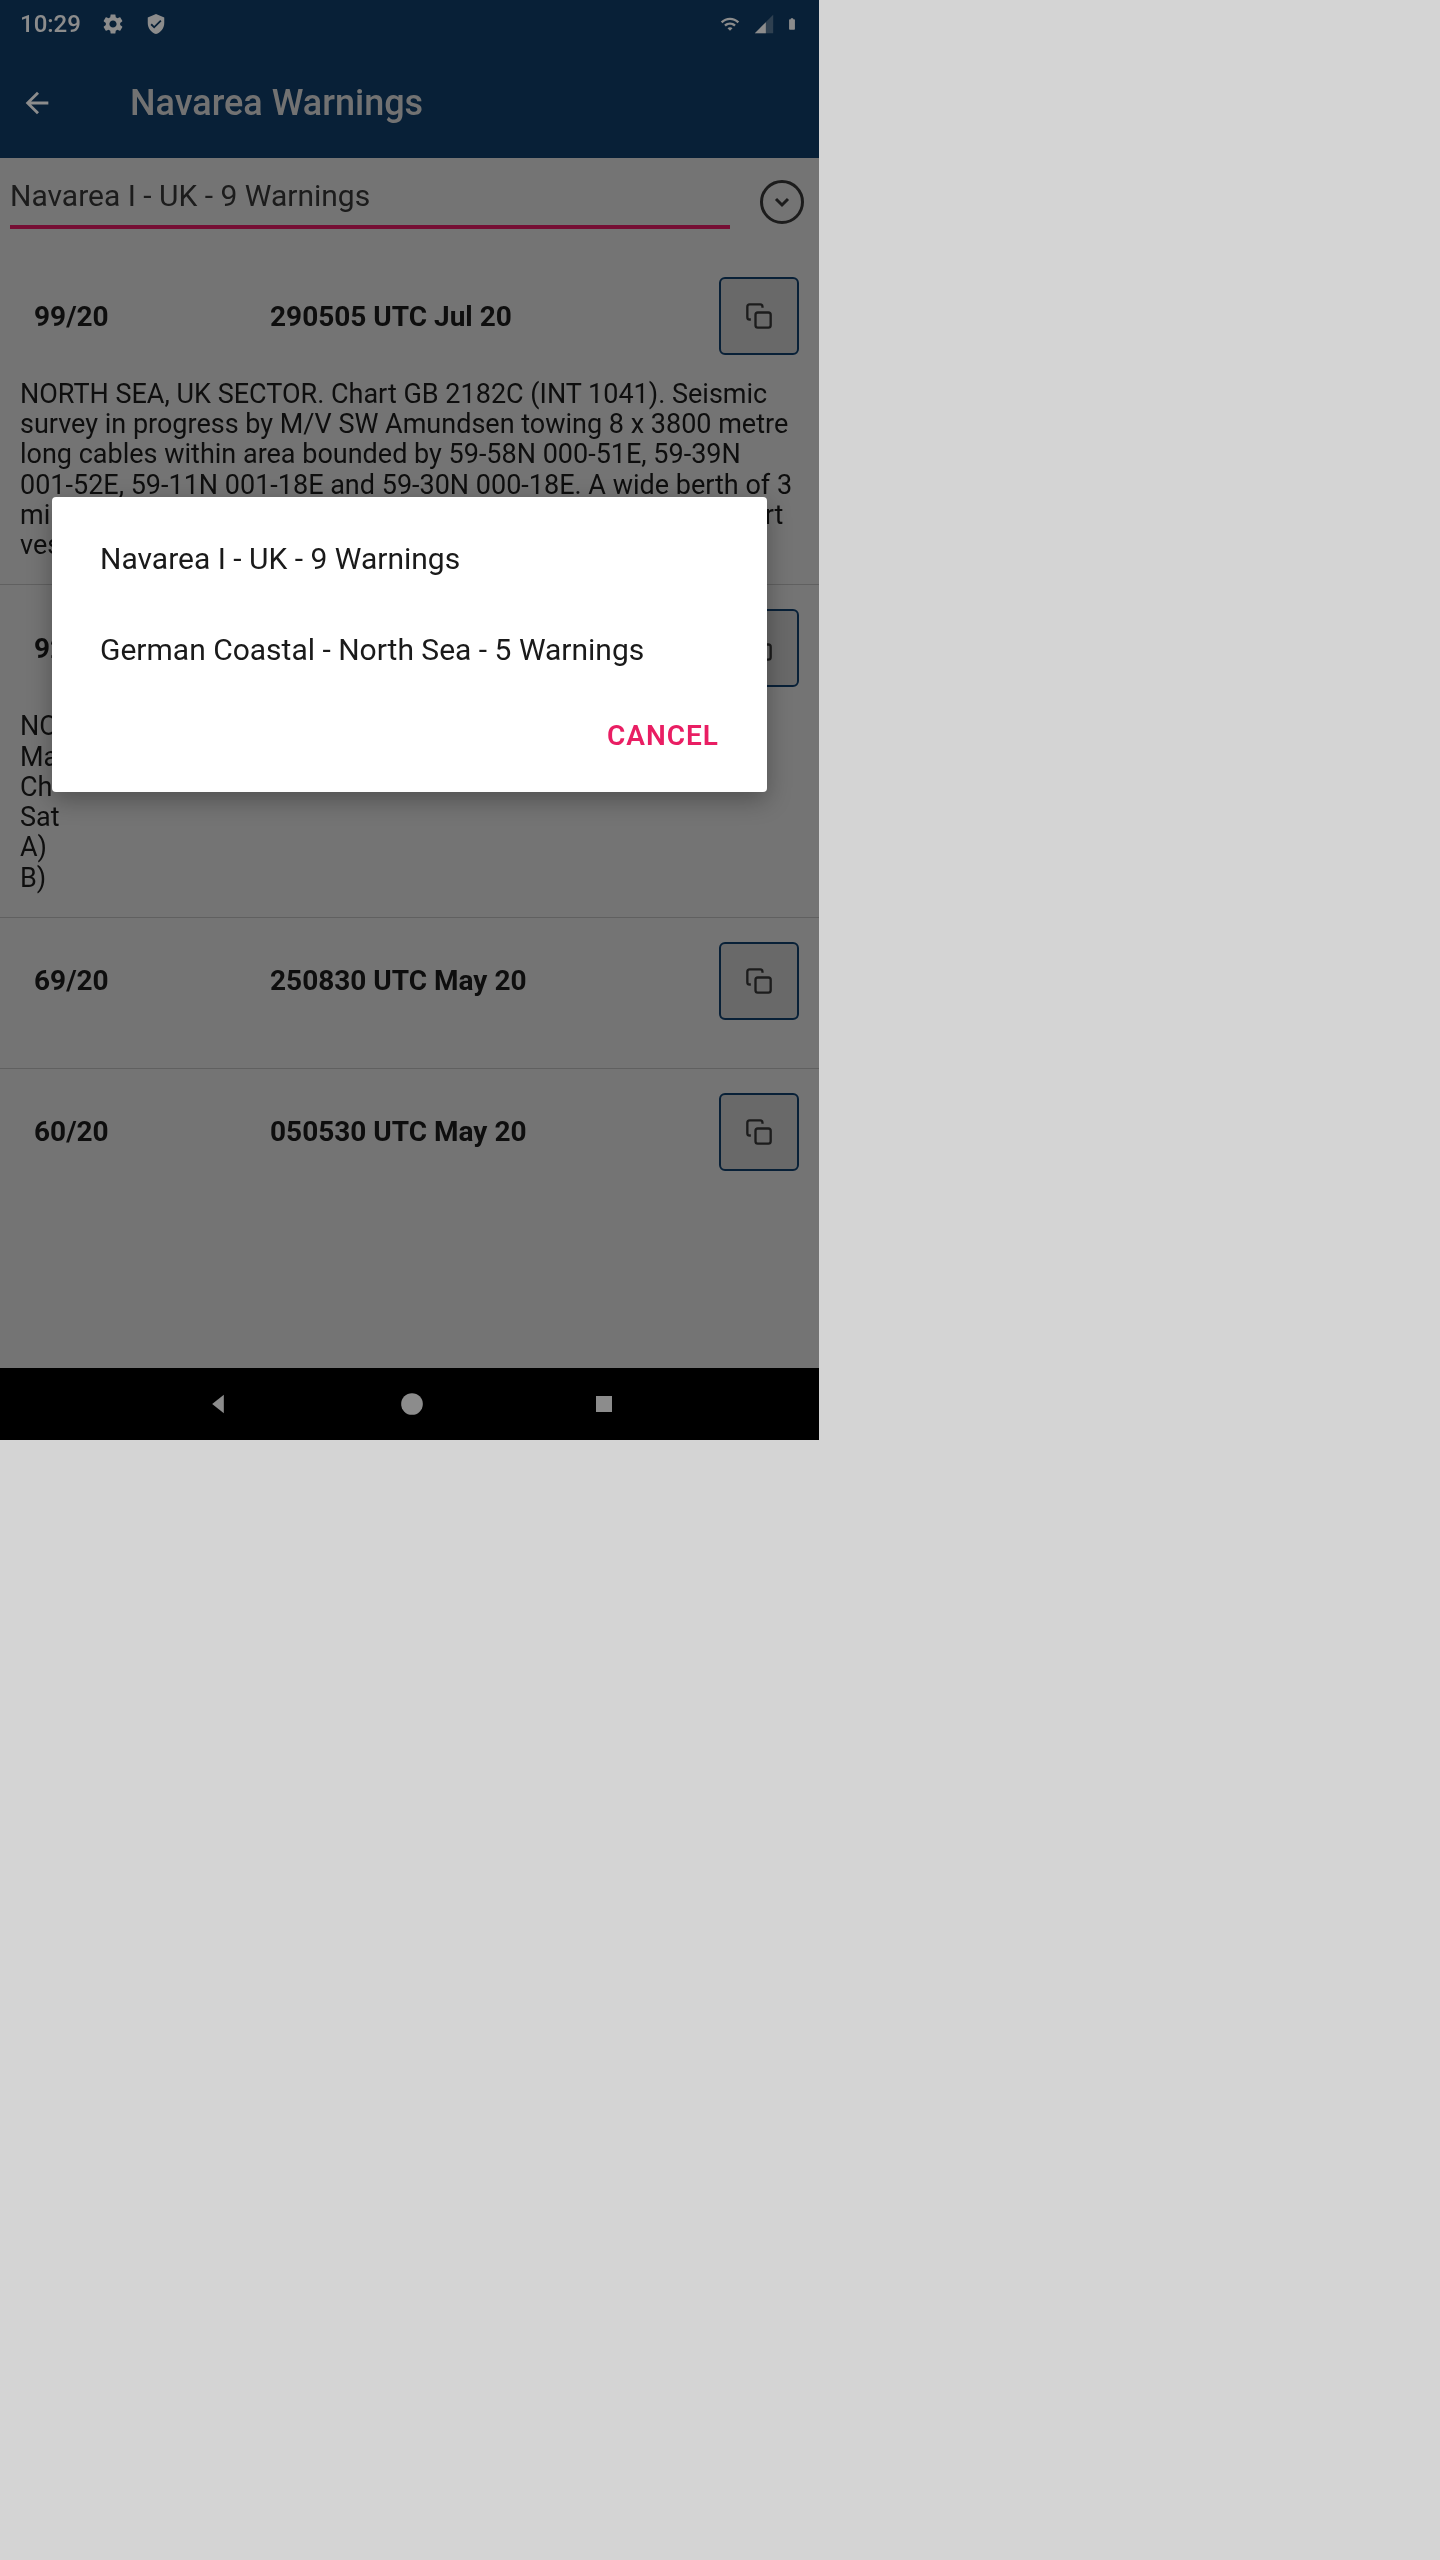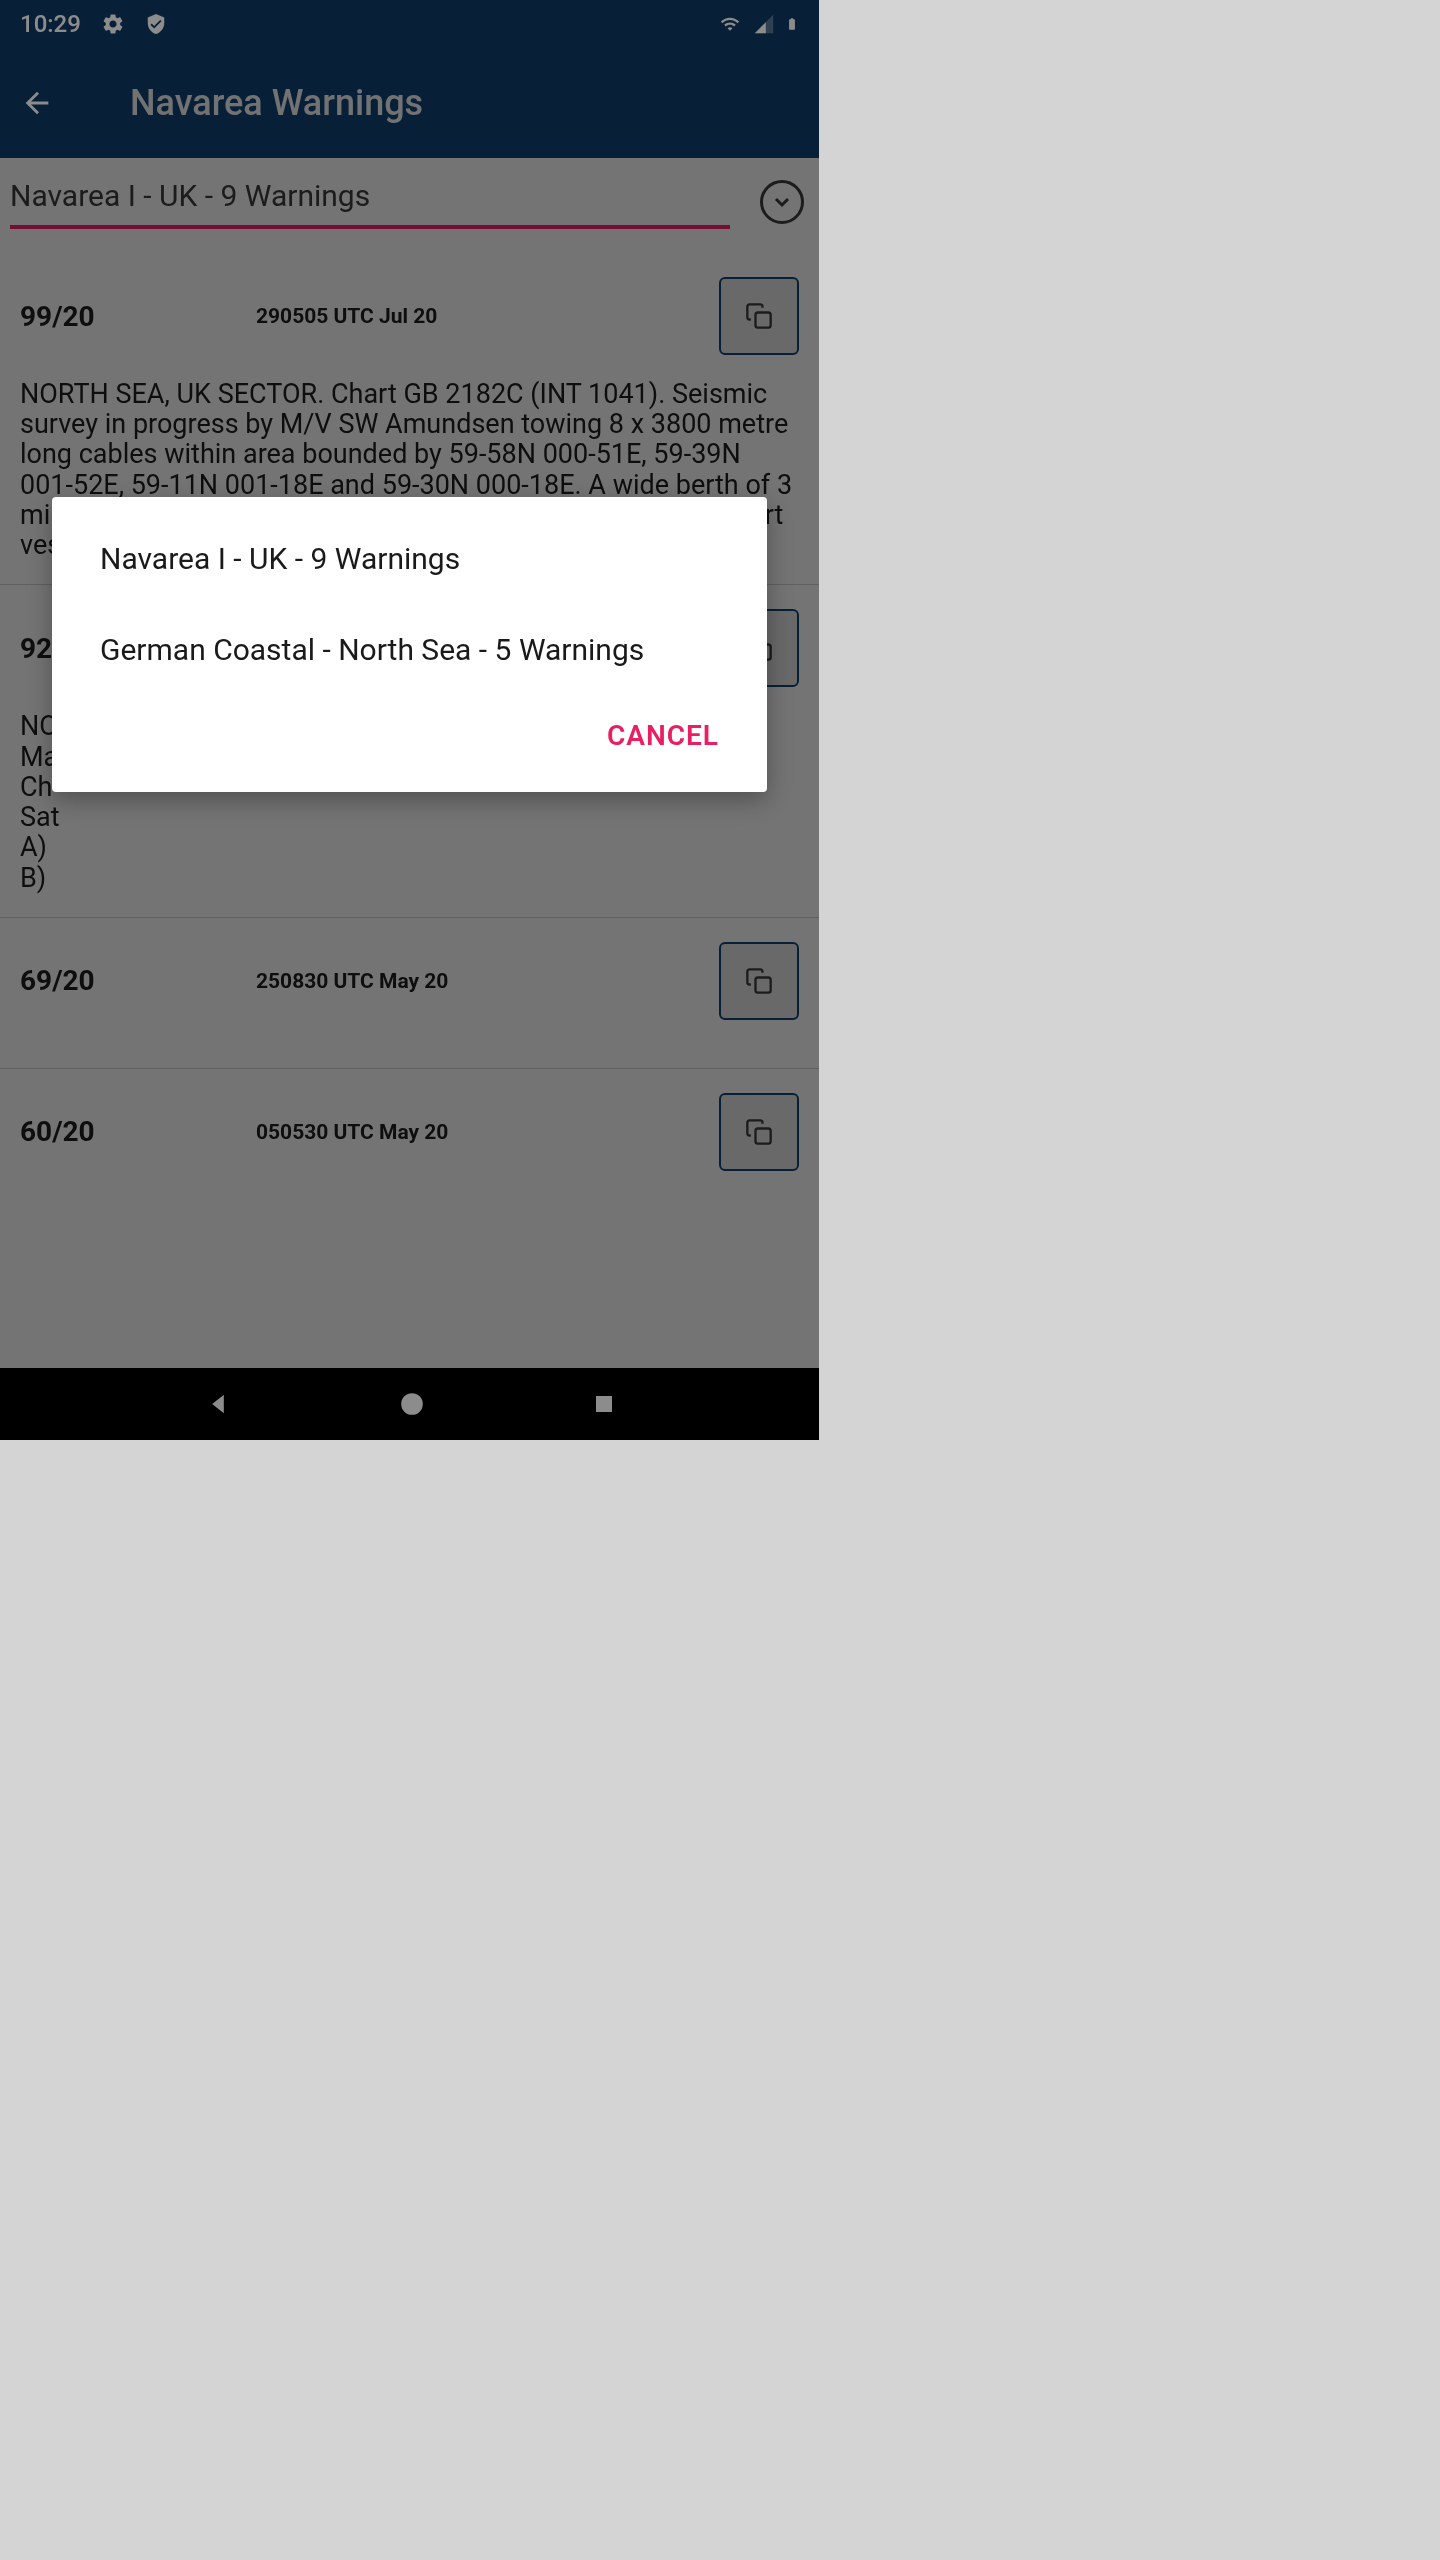--- a/index.html
+++ b/index.html
@@ -87,29 +87,30 @@
       margin-right: 5px;
     }
     .warning-item {
       padding: 24px 20px;
       border-bottom: 1px solid #b0b0b0;
     }
     .warning-header {
       display: flex;
       align-items: center;
       margin-bottom: 24px;
+      margin-left: 14px;
     }
     .warning-id {
       font-size: 28px;
       font-weight: 700;
       color: #1a1a1a;
       width: 236px;
     }
     .warning-date {
-      font-size: 21px;
+      font-size: 28px;
       font-weight: 700;
       color: #1a1a1a;
       flex: 1;
     }
     .copy-btn {
       width: 80px;
       height: 78px;
       border: 2px solid #0f3b65;
       border-radius: 6px;
       background: #c0c0c0;

